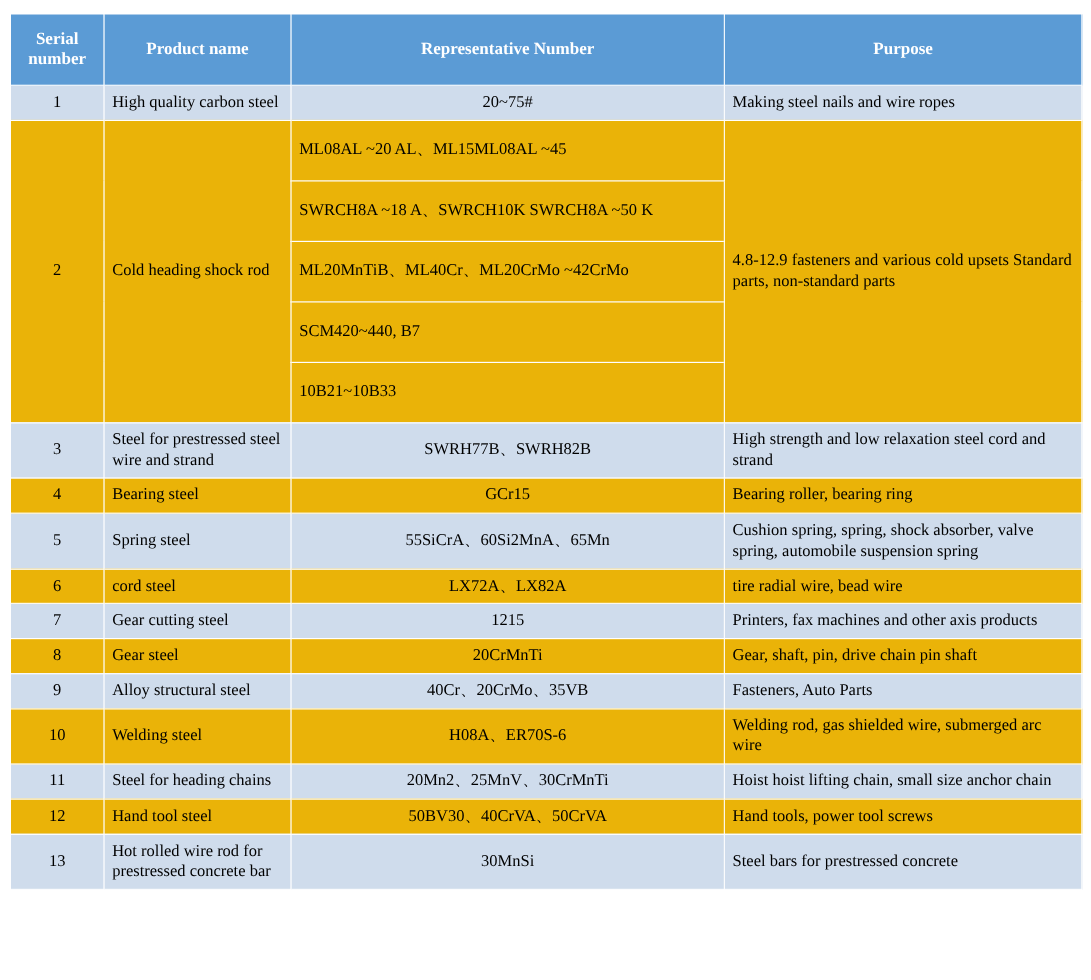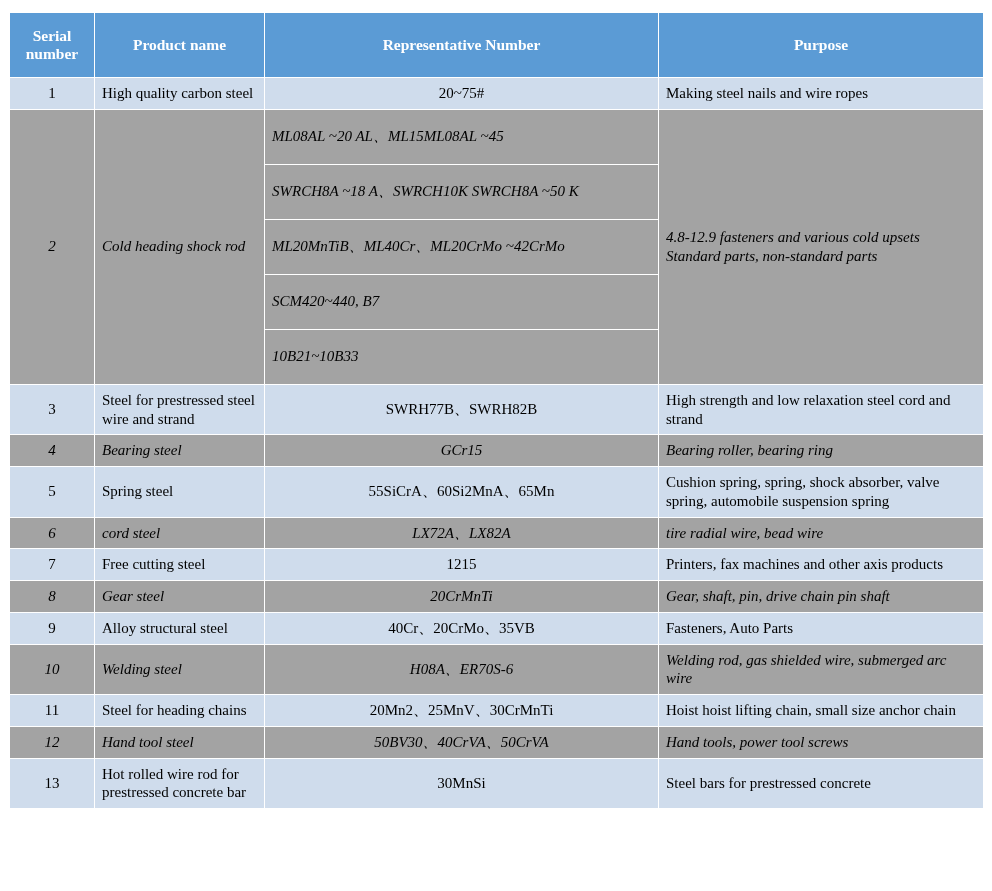--- a/index.html
+++ b/index.html
@@ -40,21 +40,21 @@
     height: 48px;
   }
   tbody td {
     border: 1px solid #ffffff;
     font-size: 15px;
     line-height: 1.25;
     vertical-align: middle;
     padding: 6px 7px;
   }
   tbody tr.row-odd td  { background: #cfdcec; }
-  tbody tr.row-even td { background: #a3a3a3; font-style: italic; }
+  tbody tr.row-even td { background: #eab308; }
 
   td.serial {
     text-align: center;
   }
   td.product {
     text-align: left;
   }
   td.repr {
     text-align: center;
   }
@@ -142,21 +142,21 @@
 
       <tr class="row-even">
         <td class="serial">6</td>
         <td class="product">cord steel</td>
         <td class="repr">LX72A、LX82A</td>
         <td class="purpose">tire radial wire, bead wire</td>
       </tr>
 
       <tr class="row-odd">
         <td class="serial">7</td>
-        <td class="product">Free cutting steel</td>
+        <td class="product">Gear cutting steel</td>
         <td class="repr">1215</td>
         <td class="purpose">Printers, fax machines and other axis products</td>
       </tr>
 
       <tr class="row-even">
         <td class="serial">8</td>
         <td class="product">Gear steel</td>
         <td class="repr">20CrMnTi</td>
         <td class="purpose">Gear, shaft, pin, drive chain pin shaft</td>
       </tr>

